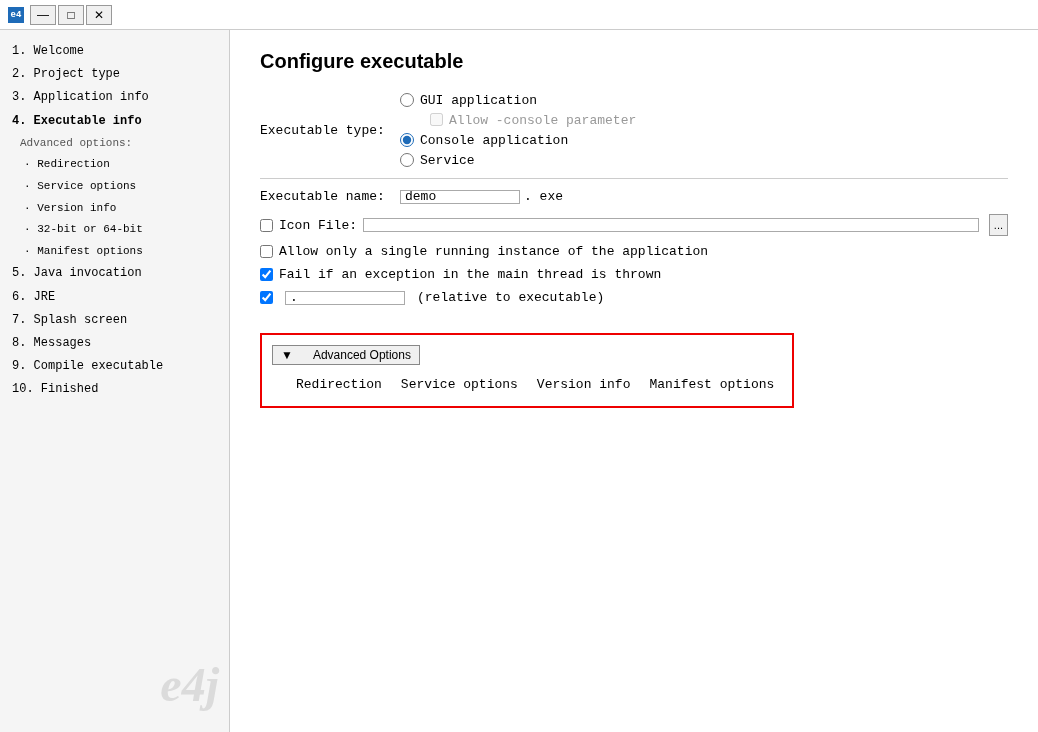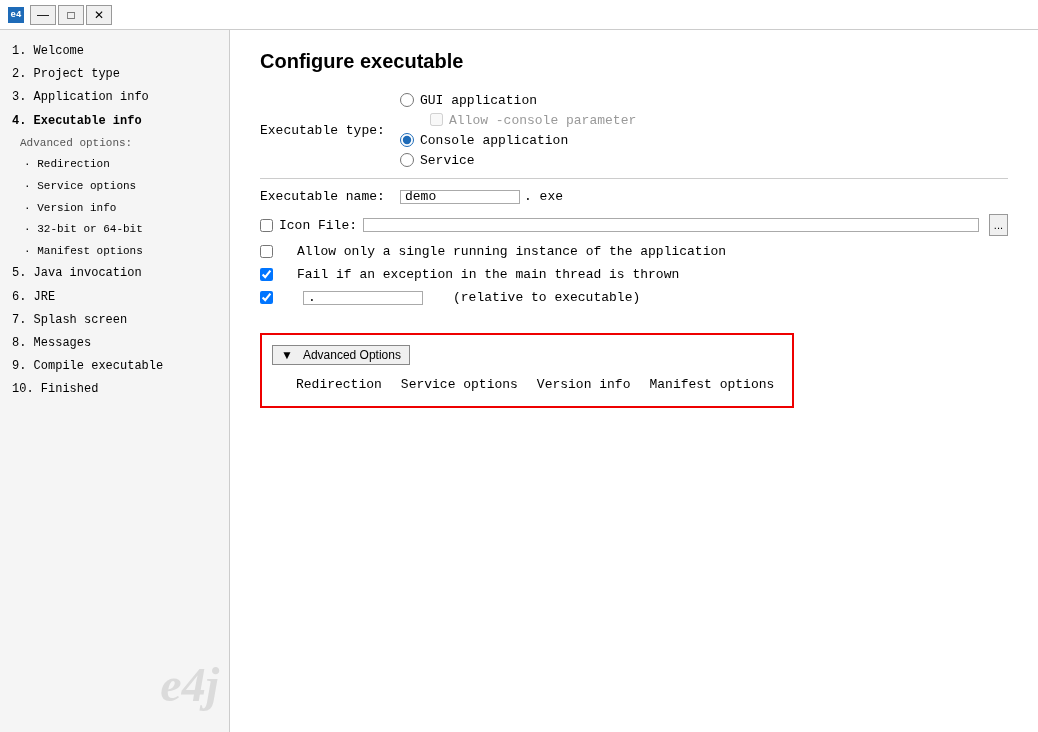--- a/index.html
+++ b/index.html
@@ -114,21 +114,21 @@
       gap: 6px;
       font-size: 13px;
     }
     .radio-input {
       width: 14px; height: 14px;
       accent-color: #1e6bb8;
     }
     .checkbox-item {
       display: flex;
       align-items: center;
-      gap: 24px;
+      gap: 6px;
       font-size: 13px;
       margin-bottom: 8px;
     }
     .checkbox-input {
       width: 13px; height: 13px;
     }
     .text-input {
       border: 1px solid #aaa;
       padding: 2px 4px;
       font-size: 13px;
@@ -298,21 +298,21 @@
       <input type="checkbox" class="checkbox-input" checked="" style="">
       <input type="text" class="text-input" style="width: 120px; margin-left: 6px; margin-right: 6px;" value=".">
       <span>(relative to executable)</span>
     </div>
 
     
     <div class="advanced-section">
       <div class="advanced-header">
         <button class="advanced-toggle-btn">
           <span>▼</span>
-          <span style="margin-left:6px;">Advanced Options</span>
+          <span style="margin-left:16px;">Advanced Options</span>
         </button>
       </div>
       <div class="advanced-menu">
 
         <div class="advanced-menu-item">Redirection</div>
         <div class="advanced-menu-item">Service options</div>
         <div class="advanced-menu-item">Version info</div>
         <div class="advanced-menu-item">Manifest options</div>
       </div>
     </div>

